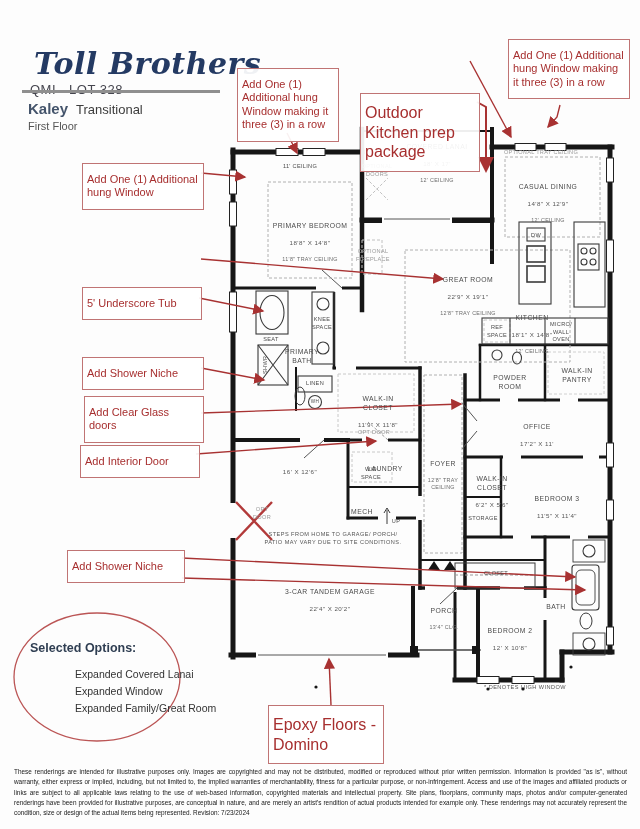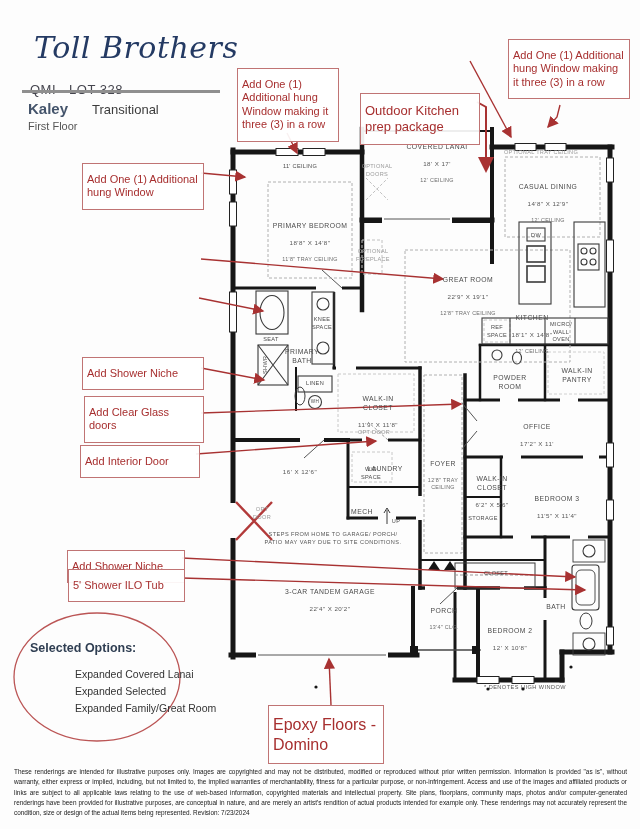--- a/index.html
+++ b/index.html
@@ -1,24 +1,24 @@
 <!DOCTYPE html>
 <html><head>
 <meta charset="utf-8">
 <style>
   html,body{margin:0;padding:0;background:#e8e8e8;}
   #page{position:relative;width:640px;height:829px;background:#fdfdfd;overflow:hidden;
         font-family:"Liberation Sans",sans-serif;}
   
-  #logo{position:absolute;left:34px;top:30px;font-family:"DejaVu Serif",serif;
-        font-style:italic;font-weight:400;font-size:30px;color:#243a63;letter-spacing:.5px;}
+  #logo{position:absolute;left:34px;top:46px;font-family:"DejaVu Serif",serif;
+        font-style:italic;font-weight:700;font-size:30px;color:#243a63;letter-spacing:.5px;}
   #lot{position:absolute;left:30px;top:69px;font-size:13px;color:#45454e;letter-spacing:.5px;margin-top:13px;}
   #hr1{position:absolute;left:22px;top:90px;width:198px;height:3px;background:#8f8f8f;}
   #planname{position:absolute;left:28px;top:100px;font-size:15px;color:#44546b;font-weight:bold;}
-  #planname .style{font-weight:normal;font-size:13px;color:#3c3c3c;margin-left:24px;}
+  #planname .style{font-weight:normal;font-size:13px;color:#3c3c3c;margin-left:8px;}
   #floor{position:absolute;left:28px;top:120px;font-size:11px;color:#555;}
   
   #plansvg{position:absolute;left:0;top:0;z-index:5;}
   
   .rl{position:absolute;z-index:10;transform:translateX(-50%);text-align:center;
       color:#4a4a4a;font-size:6.5px;letter-spacing:.45px;line-height:1.35;white-space:pre-line;}
   .rl .rn{display:block;font-size:6.8px;}
   .rl .rd{display:block;font-size:6.2px;color:#565656;}
   .rl .rc{display:block;font-size:5.4px;color:#6a6a6a;letter-spacing:.3px;}
   .sm{font-size:5.6px;letter-spacing:.3px;}
@@ -354,29 +354,29 @@
     <span class="rn">BEDROOM 2</span>
     <span class="rd">12' X 10'8"</span>
   </div>
   <div class="rl" style="left:556px;top:593px">
     <span class="rn">BATH</span>
   </div>
   <div class="rl note" style="left:525px;top:684px">*  DENOTES HIGH WINDOW</div>
 
   <div class="ann" style="left:237px;top:68px;width:92px">Add One (1) Additional hung Window making it three (3) in a row</div>
   <div class="ann" style="left:508px;top:39px;width:112px">Add One (1) Additional hung Window making it three (3) in a row</div>
-  <div class="ann" style="left:360px;top:93px;width:110px;font-size:13px">Outdoor Kitchen prep package</div>
+  <div class="ann" style="left:360px;top:93px;width:110px;font-size:16px">Outdoor Kitchen prep package</div>
   <div class="ann" style="left:82px;top:163px;width:112px">Add One (1) Additional hung Window</div>
+  <div class="ann" style="left:82px;top:287px;width:110px">5' Underscore Tub</div>
   <div class="ann" style="left:82px;top:357px;width:112px">Add Shower Niche</div>
   <div class="ann" style="left:80px;top:445px;width:110px">Add Interior Door</div>
   <div class="ann" style="left:84px;top:396px;width:110px">Add Clear Glass doors</div>
   <div class="ann" style="left:67px;top:550px;width:108px">Add Shower Niche</div>
-  <div class="ann" style="left:68px;top:569px;width:107px">5' Shower ILO Tub</div>
   <div class="ann" style="left:268px;top:705px;width:106px;font-size:16px">Epoxy Floors - Domino</div>
 
   <div id="opt-title">Selected Options:</div>
   <div class="opt-item" style="top:668px">Expanded Covered Lanai</div>
-  <div class="opt-item" style="top:685px">Expanded Selected</div>
+  <div class="opt-item" style="top:685px">Expanded Window</div>
   <div class="opt-item" style="top:702px">Expanded Family/Great Room</div>
 
   <div id="disclaimer">These renderings are intended for illustrative purposes only. Images are copyrighted and may not be distributed, modified or reproduced without prior written permission. Information is provided "as is", without warranty, either express or implied, including, but not limited to, the implied warranties of merchantability, fitness for a particular purpose, or non-infringement. Access and use of the images and affiliated products or links are subject to all applicable laws relating to the use of web-based information, copyrighted materials and intellectual property. Site plans, floorplans, community maps, photos and/or computer-generated renderings have been provided for illustrative purposes, are conceptual in nature, and are merely an artist's rendition of actual products intended for example only. These renderings may not accurately represent the condition, size or design of the actual items being represented. Revision: 7/23/2024</div>
 
 </div>
 
 </body></html>

